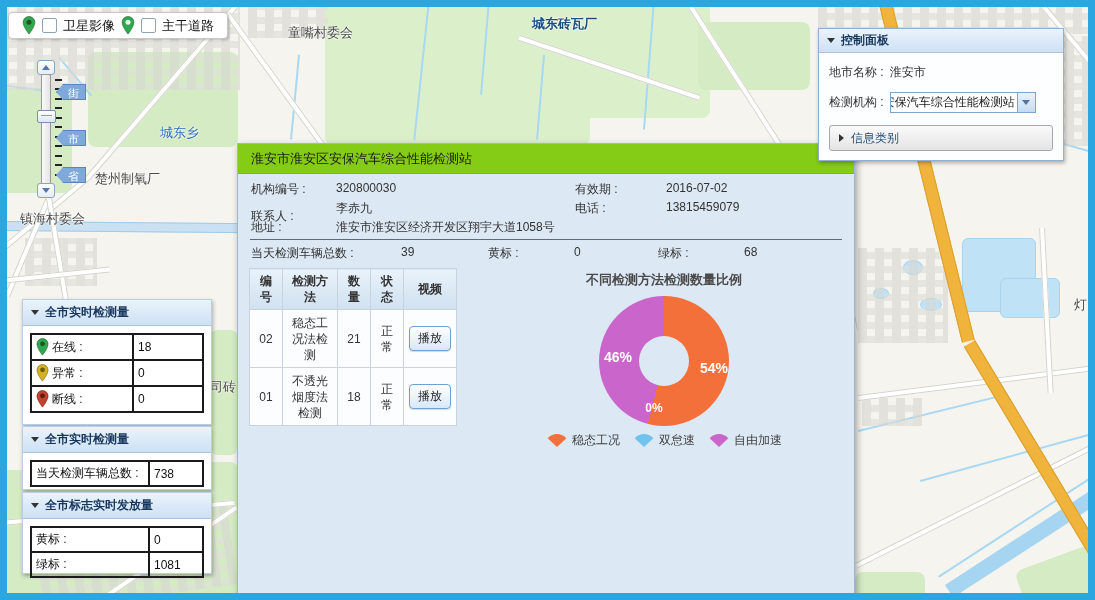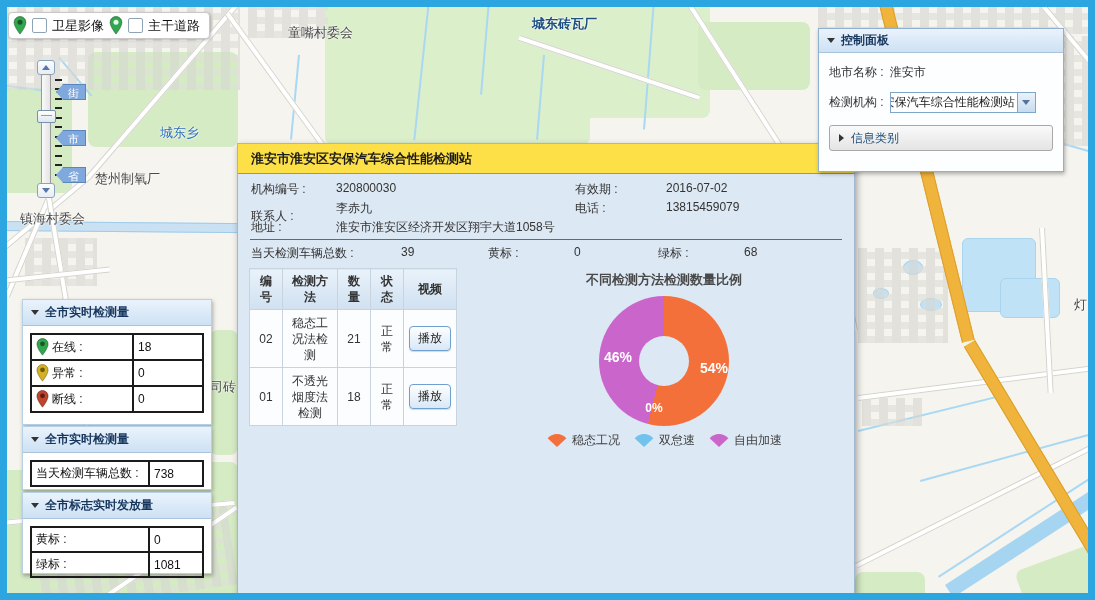--- a/index.html
+++ b/index.html
@@ -18,21 +18,21 @@
   .yroad{position:absolute;height:11px;background:#F0B43C;border-top:1px solid #DBA02E;border-bottom:1px solid #DBA02E;transform-origin:0 0;}
   .bld{position:absolute;opacity:.65;background-image:
         repeating-linear-gradient(90deg,#D8D8D2 0 9px,transparent 9px 17px),
         repeating-linear-gradient(0deg,#DFDFD9 0 7px,transparent 7px 14px);}
   .maplabel{position:absolute;font-size:13px;color:#4A4A4A;white-space:nowrap;text-shadow:0 0 2px #fff,0 0 2px #fff;}
   .maplabel.blue{color:#2E6DB4;}
   .maplabel.navy{color:#1C4E80;font-weight:bold;}
 
   
   .layerbar{position:absolute;left:8px;top:12px;width:192px;height:25px;background:#fff;border:1px solid #C8C8C8;
-            border-radius:4px;box-shadow:1px 1px 3px rgba(0,0,0,.25);display:flex;align-items:center;gap:5px;padding:0 4px;}
+            border-radius:4px;box-shadow:1px 1px 3px rgba(0,0,0,.25);display:flex;align-items:center;gap:5px;padding:0 13px;justify-content:space-between;}
   .chk{width:13px;height:13px;background:#fff;border:1px solid #8FA3B5;border-radius:2px;flex:0 0 auto;}
   .lay-label{font-size:13px;color:#111;}
 
   
   .zc-btn{position:absolute;width:16px;height:13px;background:linear-gradient(#FDFDFD,#E7EDF4);border:1px solid #8AA4C0;
           border-radius:3px;display:flex;align-items:center;justify-content:center;}
   .zc-track{position:absolute;left:41px;top:74px;width:8px;height:110px;background:linear-gradient(90deg,#FAFAFA,#E4E4E4);
             border:1px solid #9A9A9A;border-radius:2px;}
   .zc-ticks{position:absolute;left:55px;top:79px;width:7px;height:102px;
             background:repeating-linear-gradient(to bottom,#222 0 2px,transparent 2px 9.5px);}
@@ -57,35 +57,35 @@
   .ltable{margin:7px;border:2px solid #1B1B1B;}
   .lrow{display:flex;border-top:2px solid #1B1B1B;}
   .lrow:first-child{border-top:none;}
   .lcell{padding:3px 4px;display:flex;align-items:center;gap:3px;font-size:12px;color:#111;}
   .lcell.lab{width:102px;border-right:2px solid #1B1B1B;box-sizing:border-box;}
   .lcell.val{flex:1;}
   .pin-s{flex:0 0 auto;}
 
   
   .cpanel{position:absolute;left:818px;top:28px;width:246px;background:#FDFEFF;border:1px solid #8FB0CE;
-          box-shadow:1px 2px 4px rgba(0,0,0,.3);box-sizing:border-box;padding-bottom:20px;}
+          box-shadow:1px 2px 4px rgba(0,0,0,.3);box-sizing:border-box;padding-bottom:9px;}
   .cp-row{display:flex;align-items:center;gap:6px;margin:11px 10px 0 10px;font-size:12px;color:#333;}
   .cp-select{width:146px;height:21px;border:1px solid #7FA5C9;background:#fff;display:flex;align-items:center;box-sizing:border-box;}
   .cp-select .txt{flex:1;overflow:hidden;white-space:nowrap;direction:rtl;font-size:12px;color:#222;padding:0 2px;}
   .cp-select .arrow{width:17px;height:100%;background:linear-gradient(#EAF2FA,#C7DCEF);border-left:1px solid #7FA5C9;
                     display:flex;align-items:center;justify-content:center;}
   .cp-arrow-tri{width:0;height:0;border-left:4px solid transparent;border-right:4px solid transparent;border-top:5px solid #55739B;}
   .cp-infobar{margin:12px 10px 0 10px;height:24px;background:linear-gradient(#FAFAFA,#E4E4E4);border:1px solid #A8A8A8;
               border-radius:3px;display:flex;align-items:center;gap:7px;padding:0 9px;color:#1F4E79;font-size:12px;}
 
   
   .popup{position:absolute;left:237px;top:143px;width:618px;height:457px;background:#DCE8F3;border:1px solid #9FB8CE;
          box-shadow:2px 3px 7px rgba(0,0,0,.35);box-sizing:border-box;}
-  .pp-title{height:29px;background:#fde047;border-bottom:1px solid #7F98B1;display:flex;align-items:center;
-            padding:0 13px;font-size:13px;font-weight:bold;color:#1B1B1B;}
+  .pp-title{height:29px;background:#84cc16;border-bottom:1px solid #7F98B1;display:flex;align-items:center;
+            padding:0 13px;font-size:13px;font-weight:normal;color:#1B1B1B;}
   .fld{position:absolute;font-size:12px;color:#333;white-space:nowrap;}
   .divider{position:absolute;left:12px;right:12px;height:0;border-top:1px solid #5E6B7A;}
 
   .ptable{position:absolute;left:11px;top:124px;border-collapse:collapse;background:#FBFDFF;}
   .ptable th,.ptable td{border:1px solid #C7D3DF;font-size:12px;color:#333;text-align:center;vertical-align:middle;
                         padding:4px 5px;line-height:1.35;word-break:break-all;}
   .ptable th{background:linear-gradient(#E9F2FA,#D0E1F1);font-weight:bold;}
   .c1{width:22px;} .c2{width:44px;} .c3{width:22px;} .c4{width:22px;} .c5{width:42px;}
   .ptable tbody tr{height:58px;}
   .playbtn{padding:3px 8px;border:1px solid #6FA0D0;border-radius:4px;background:linear-gradient(#FEFEFE,#D8E8F7);

